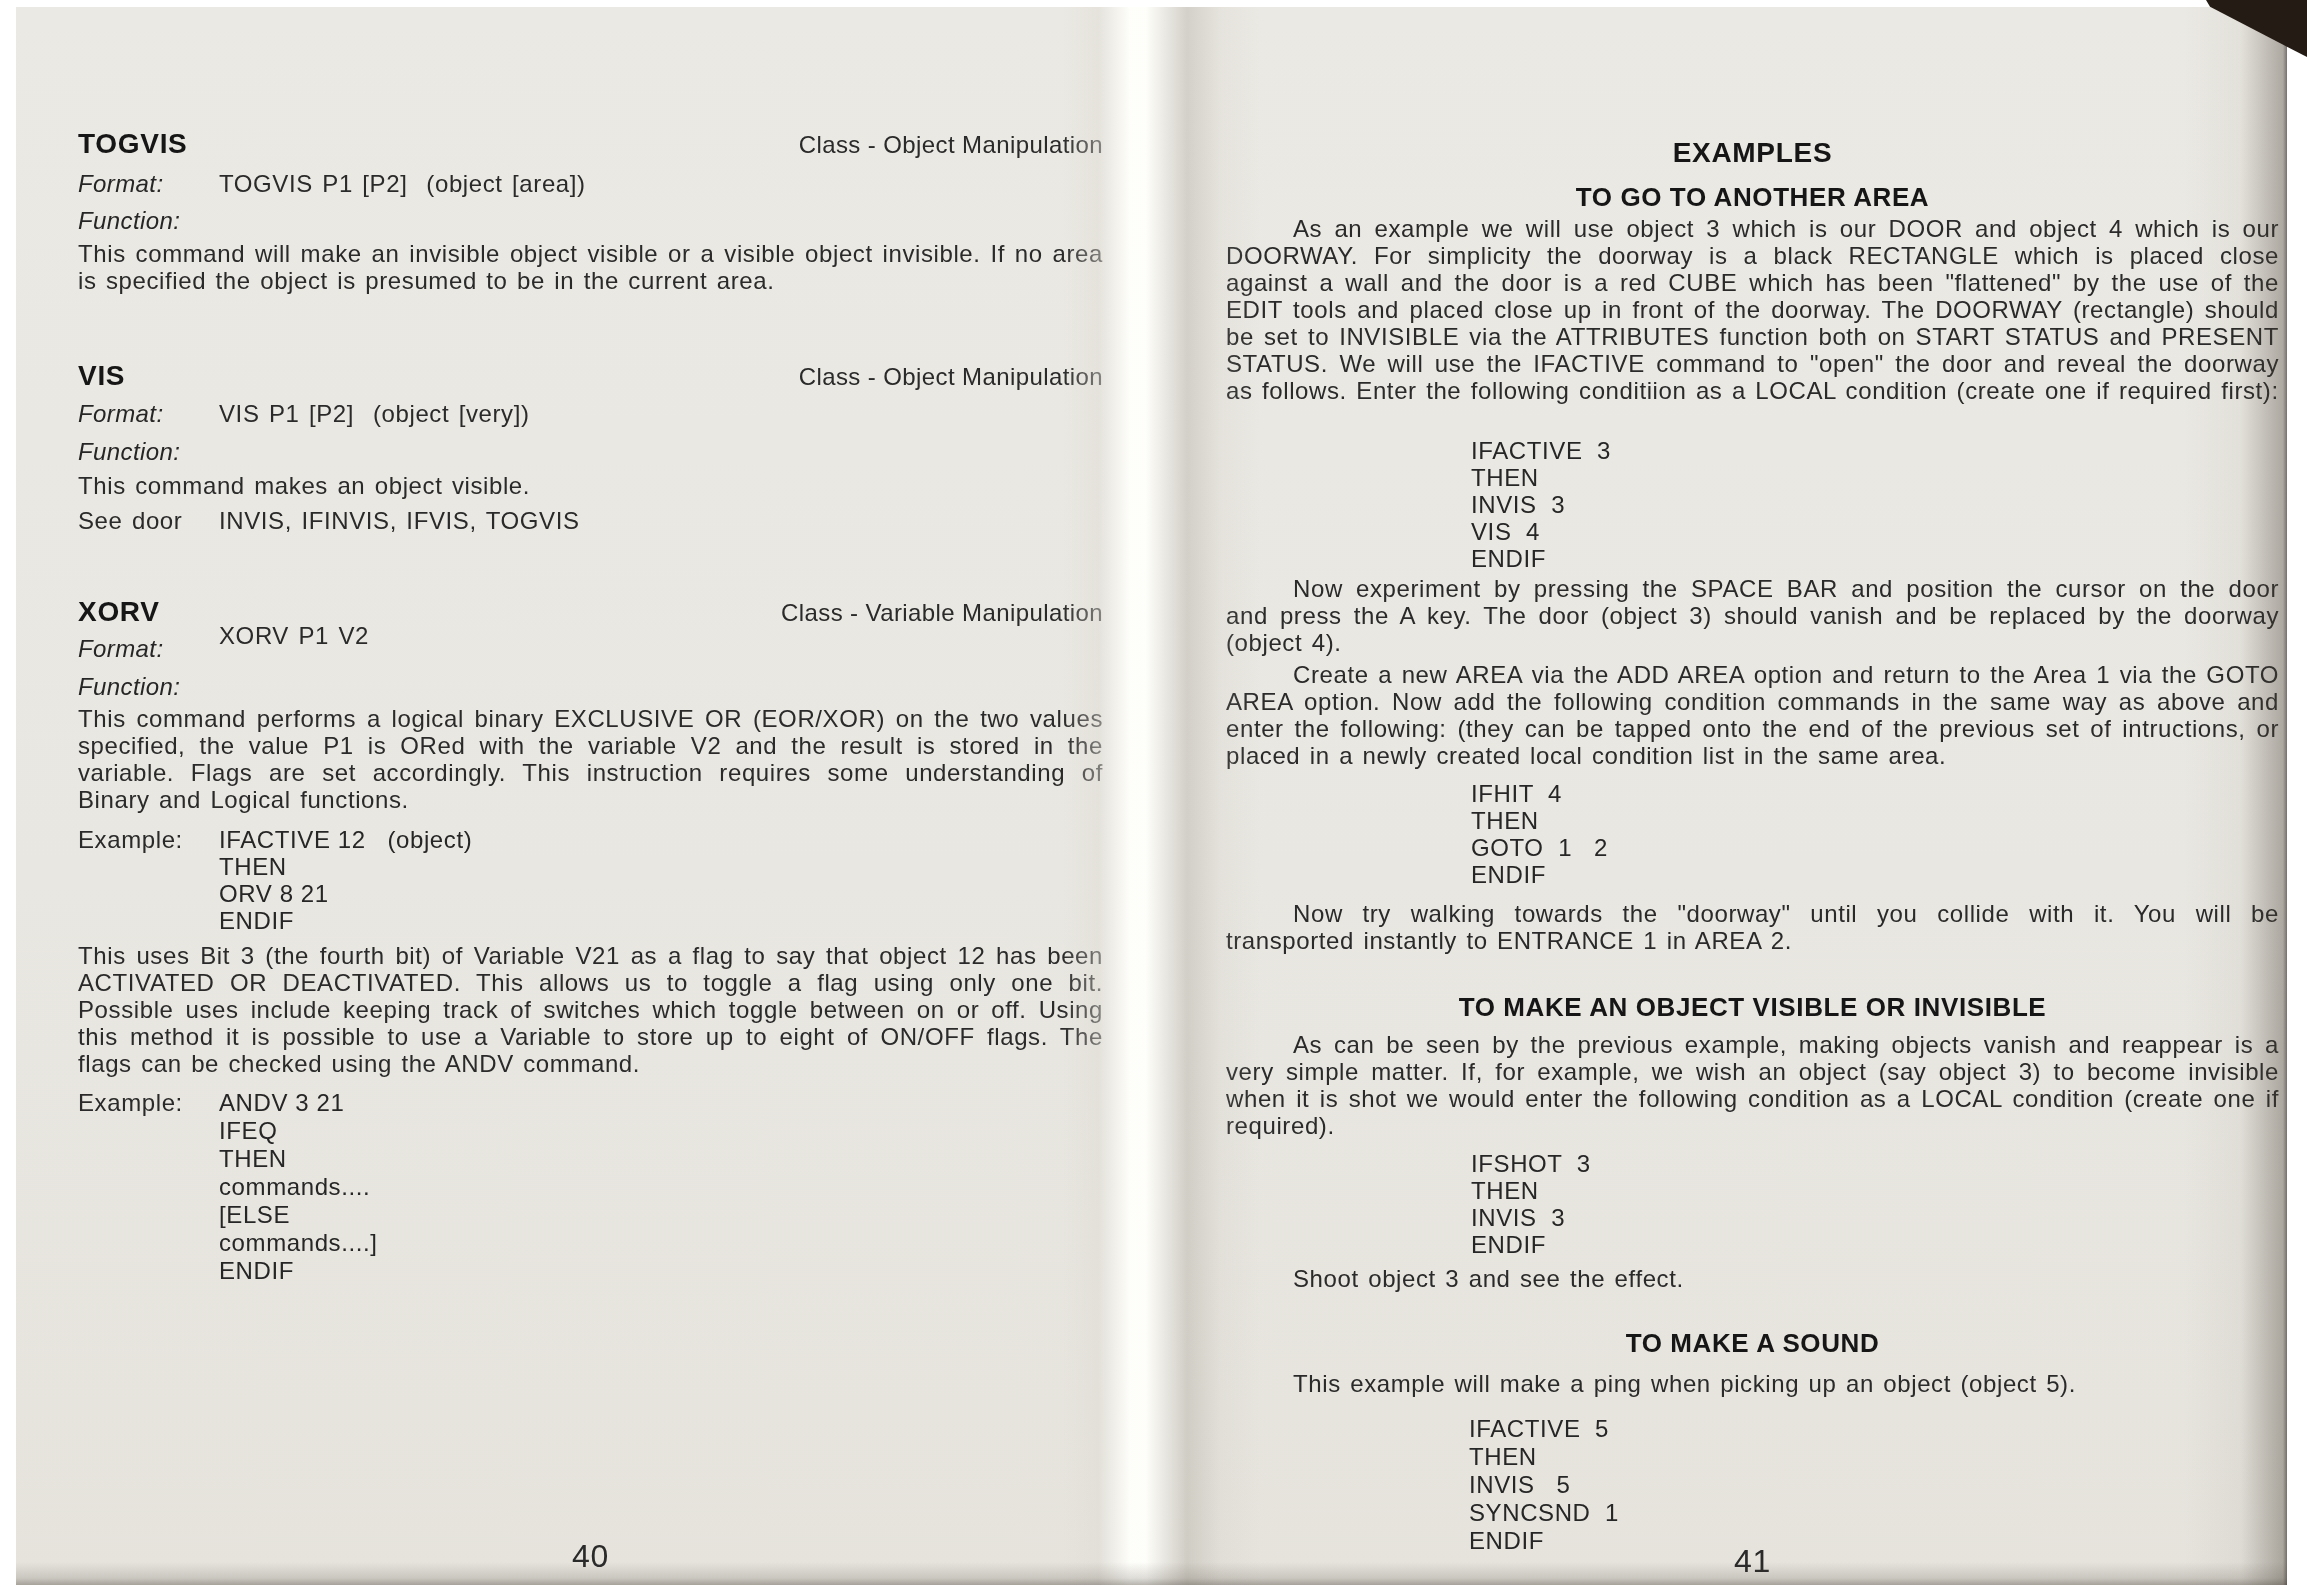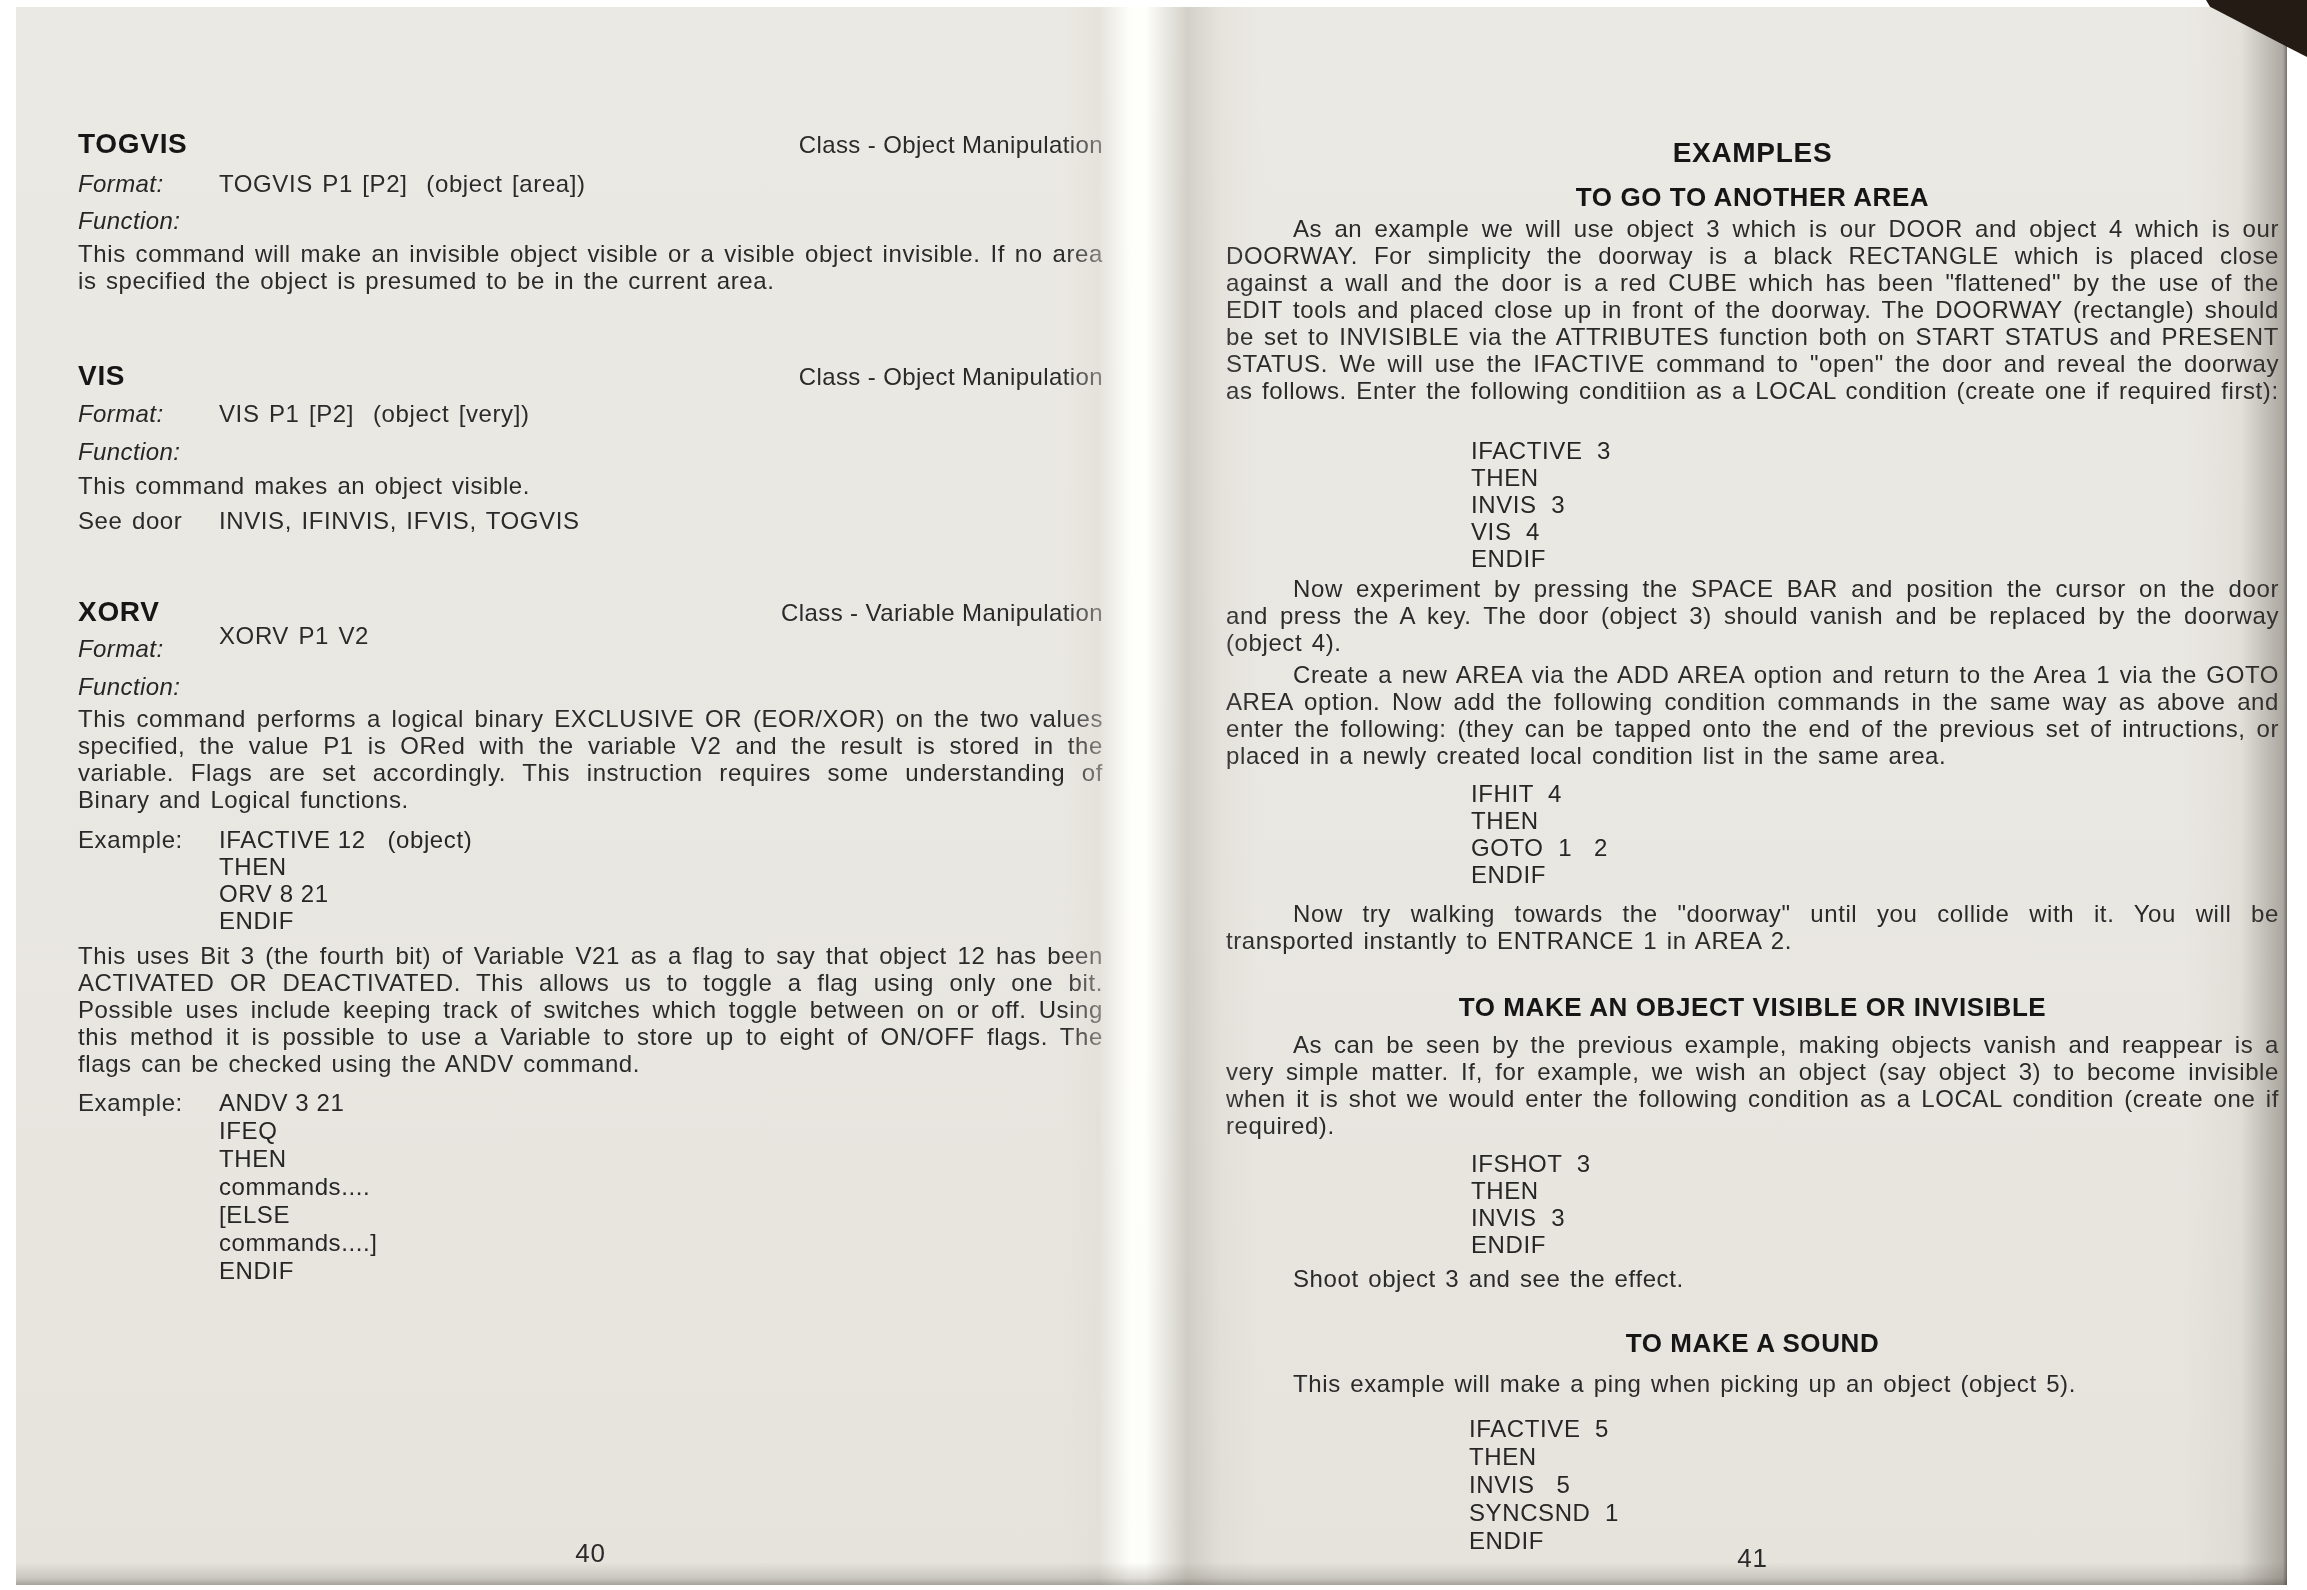--- a/index.html
+++ b/index.html
@@ -49,21 +49,21 @@
   .body5{line-height:27px;}
   .indent{text-indent:67px;}
   .code{
     font-size:24px;line-height:27px;color:#262626;white-space:pre-wrap;
     letter-spacing:0.6px;
   }
   .code38{line-height:28px;}
   .secrow{display:flex;justify-content:space-between;align-items:baseline;}
   .ctr{text-align:center;}
   .bold36{font-weight:bold;font-size:26px;color:#161616;letter-spacing:0.6px;}
-  .pageno{font-size:26px;color:#2a2a2a;text-align:center;letter-spacing:0.7px;}
+  .pageno{font-size:32px;color:#2a2a2a;text-align:center;letter-spacing:0.7px;}
   
   .lcol{left:78px;width:1025px;}
   .rcol{left:1226px;width:1053px;}
 </style>
 </head>
 <body>
 
 <div id="screen">
   <div id="paper"></div>
 

